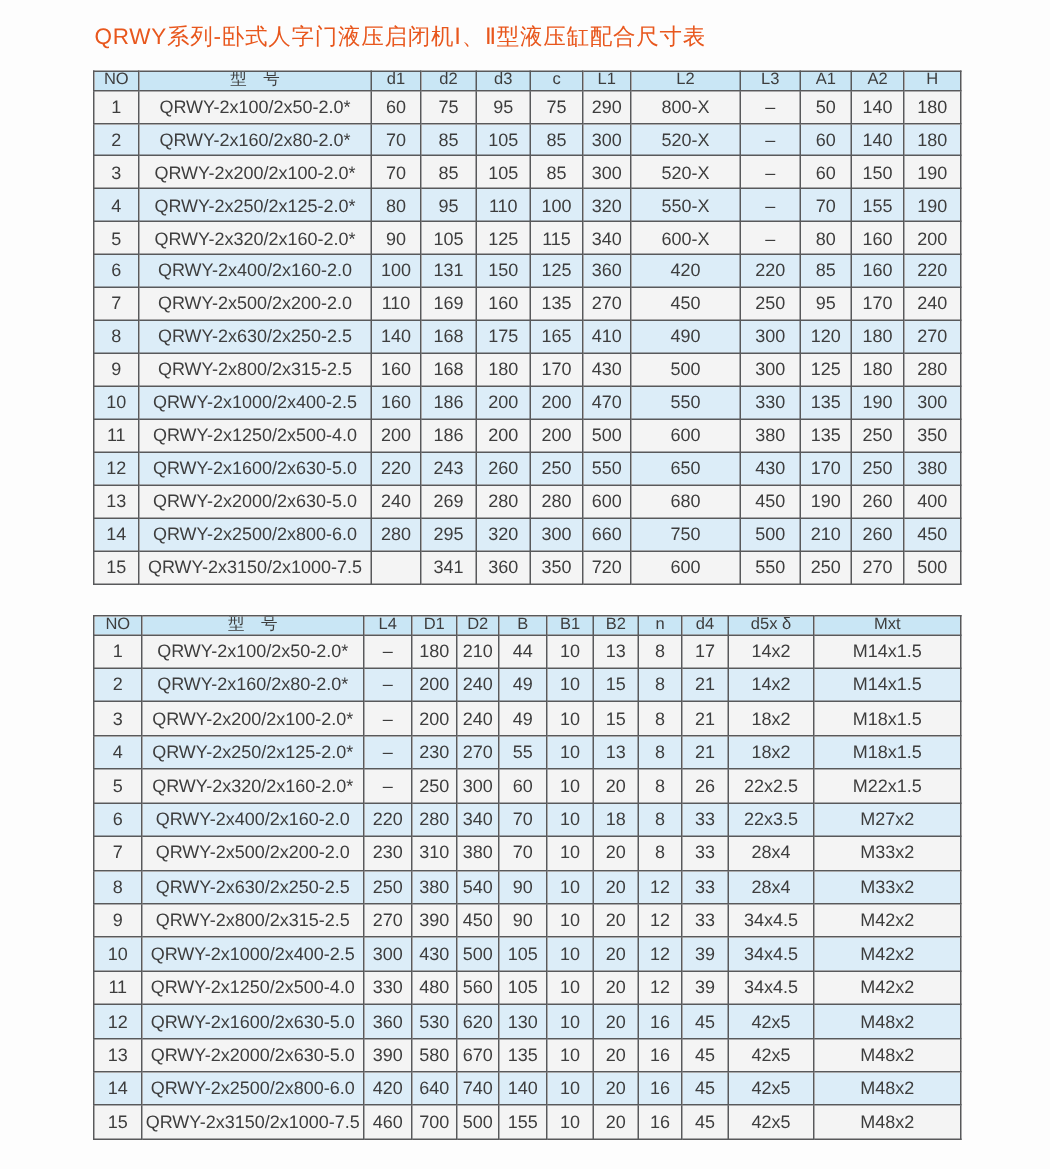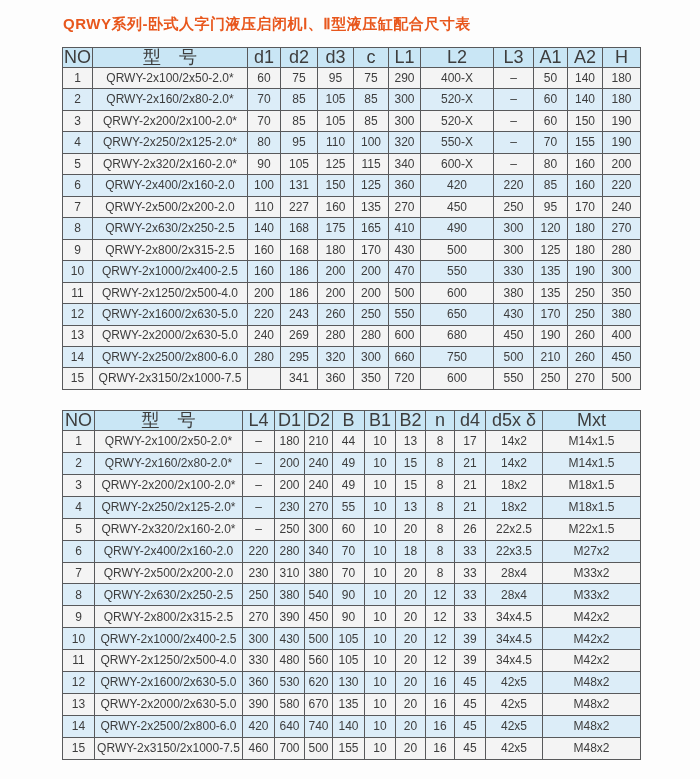--- a/index.html
+++ b/index.html
@@ -18,21 +18,21 @@
   body {
     width: 700px; height: 779px;
     background: var(--page-bg);
     font-family: "Liberation Sans", sans-serif;
     color: var(--text);
     overflow: hidden;
   }
   .page-title {
     color: var(--title);
     font-size: 15px;
-    font-weight: bold;
+    font-weight: normal;
     margin: 15px 0 0 63px;
     letter-spacing: 0.5px;
     white-space: nowrap;
   }
   table.spec-table {
     border-collapse: collapse;
     table-layout: fixed;
     width: 578px;
     margin-left: 62px;
     border: 1px solid var(--border);
@@ -45,21 +45,21 @@
     vertical-align: middle;
     padding: 0 1px;
     font-size: 12px;
     line-height: 1.05;
     white-space: nowrap;
     overflow: hidden;
   }
   .spec-table th {
     background: var(--header-bg);
     font-weight: normal;
-    font-size: 18px;
+    font-size: 11px;
   }
   .spec-table tbody tr:nth-child(odd) td { background: var(--row-odd-bg); }
   .spec-table tbody tr:nth-child(even) td { background: var(--row-even-bg); }
 </style>
 </head>
 <body>
 
 <h1 class="page-title">QRWY系列-卧式人字门液压启闭机Ⅰ、Ⅱ型液压缸配合尺寸表</h1>
 
 <table id="table1" class="spec-table">
@@ -95,21 +95,21 @@
     </thead>
     <tbody>
       <tr>
         <td>1</td>
         <td>QRWY-2x100/2x50-2.0*</td>
         <td>60</td>
         <td>75</td>
         <td>95</td>
         <td>75</td>
         <td>290</td>
-        <td>400-X</td>
+        <td>800-X</td>
         <td>–</td>
         <td>50</td>
         <td>140</td>
         <td>180</td>
       </tr>
       <tr>
         <td>2</td>
         <td>QRWY-2x160/2x80-2.0*</td>
         <td>70</td>
         <td>85</td>
@@ -175,21 +175,21 @@
         <td>420</td>
         <td>220</td>
         <td>85</td>
         <td>160</td>
         <td>220</td>
       </tr>
       <tr>
         <td>7</td>
         <td>QRWY-2x500/2x200-2.0</td>
         <td>110</td>
-        <td>227</td>
+        <td>169</td>
         <td>160</td>
         <td>135</td>
         <td>270</td>
         <td>450</td>
         <td>250</td>
         <td>95</td>
         <td>170</td>
         <td>240</td>
       </tr>
       <tr>

